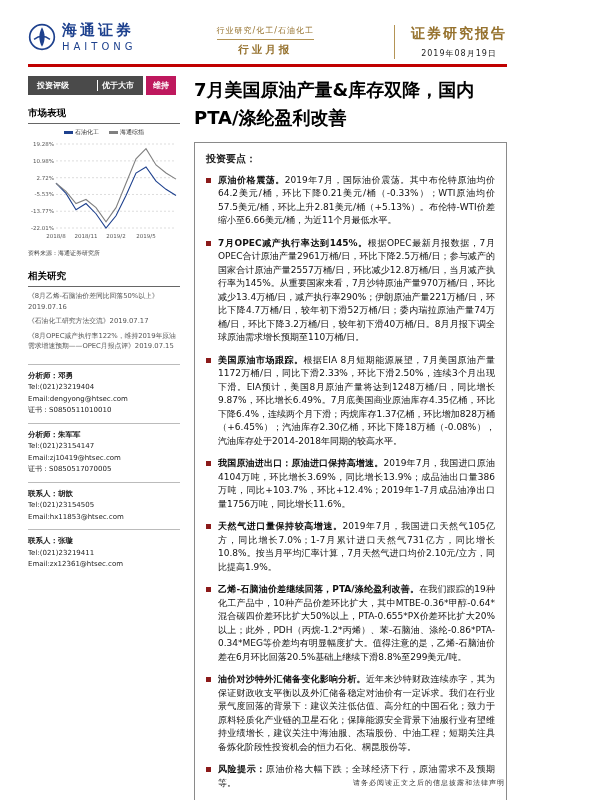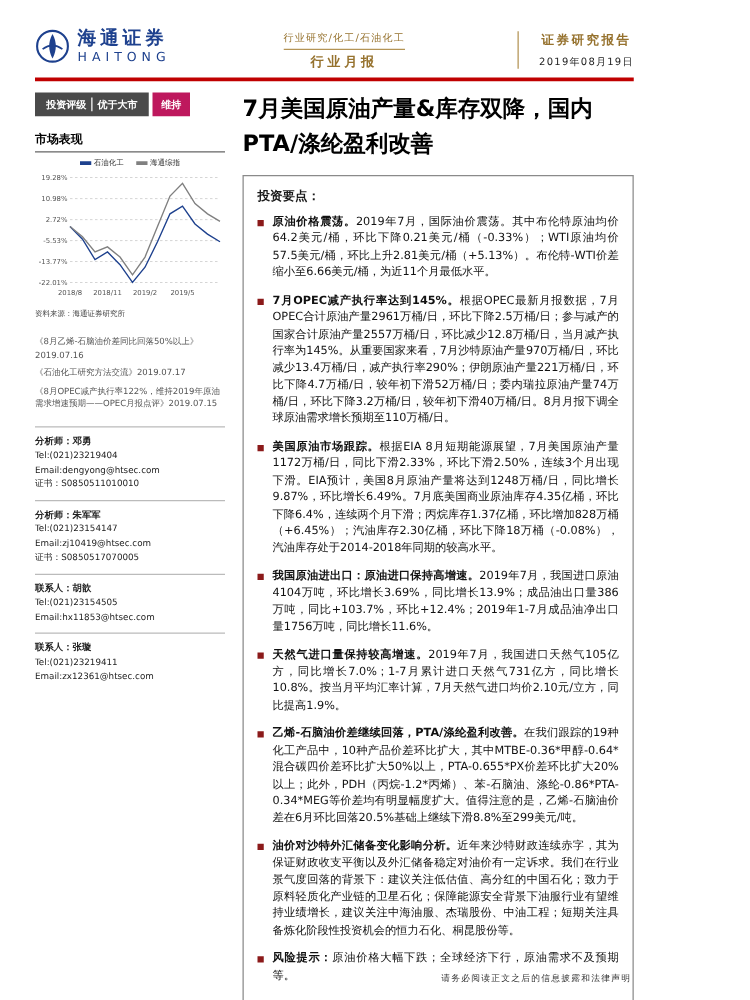--- a/index.html
+++ b/index.html
@@ -9,30 +9,30 @@
   
   .header{display:flex;align-items:flex-start;justify-content:space-between;}
   .logo-block{display:flex;align-items:center;gap:6px;}
   .logo-mark svg{display:block;}
   .logo-cn{color:#1e418e;font-size:15px;font-weight:bold;letter-spacing:3px;line-height:1.1;}
   .logo-en{color:#1e418e;font-size:10px;letter-spacing:4px;margin-top:2px;}
   .header-center{text-align:center;color:#96722e;margin-top:3px;}
   .hc1{font-size:8px;border-bottom:1px solid #b49455;padding-bottom:3px;margin-bottom:3px;letter-spacing:1px;}
   .hc2{font-size:10.5px;font-weight:bold;letter-spacing:3px;}
   .header-right{text-align:center;margin-top:3px;border-left:1px solid #b49455;padding-left:16px;}
-  .hr1{color:#96722e;font-size:10px;font-weight:bold;letter-spacing:2px;}
+  .hr1{color:#96722e;font-size:14px;font-weight:bold;letter-spacing:2px;}
   .hr2{font-size:8px;color:#222;margin-top:5px;letter-spacing:1px;}
   .red-rule{height:3px;background:#c00000;margin-top:5px;}
   
   .cols{display:flex;gap:14px;margin-top:9px;}
   .sidebar{flex:0 0 152px;width:152px;}
   .main{flex:1;min-width:0;}
   
   .rating-bar{display:flex;gap:3px;font-size:8px;color:#fff;margin-bottom:12px;}
-  .rating-main{background:#4a4a4a;padding:4px 5px;display:flex;font-weight:bold;}
+  .rating-main{background:#4a4a4a;padding:4px 5px;display:flex;font-weight:bold;gap:24px;}
   .rating-main span{padding:0 4px;}
   .rating-main span + span{border-left:1px solid #fff;}
   .rating-keep{background:#be185d;padding:4px 7px;font-weight:bold;text-align:center;}
   .side-heading{font-size:9.5px;font-weight:bold;color:#000;padding-bottom:3px;
                 border-bottom:1.5px solid #666;margin-bottom:4px;}
   .legend{display:flex;gap:10px;justify-content:center;font-size:6px;color:#333;margin:3px 0 1px;}
   .legend-item{display:flex;align-items:center;gap:2px;}
   .lg-swatch{width:9px;height:3px;display:inline-block;}
   #market-chart text{font-size:5.5px;fill:#555;}
   .chart-source{font-size:6px;color:#444;margin:2px 0 12px;}
@@ -127,20 +127,21 @@
           <polyline points="28,45.22305643012835 38,55.395010898522635 48,71.6701380479535 58,65.56696536691692 68,75.73891983531121 78,89.9796560910632 88,77.77331072899005 98,57.429401792201496 108,35.051101961734076 118,28.947929280697508 128,43.1886655364495 138,51.32622911116492 148,57.429401792201496" fill="none" stroke="#1e418e" stroke-width="1.1"></polyline>
           <polyline points="28,45.22305643012835 38,53.36062000484378 48,65.56696536691692 58,61.49818357955921 68,69.63574715427464 78,83.87648341002662 88,69.63574715427464 98,45.22305643012835 108,20.81036570598208 118,10.638411237587796 128,26.913538387018647 138,35.051101961734076 148,41.154274642770645" fill="none" stroke="#808080" stroke-width="1.1"></polyline>
           <text x="28" y="100" text-anchor="middle">2018/8</text>
           <text x="58" y="100" text-anchor="middle">2018/11</text>
           <text x="88" y="100" text-anchor="middle">2019/2</text>
           <text x="118" y="100" text-anchor="middle">2019/5</text>
         </svg>
 
       <div class="chart-source">资料来源：海通证券研究所</div>
 
+      <div class="side-heading">相关研究</div>
       <div class="related-list">
         <div class="related-item">《8月乙烯-石脑油价差同比回落50%以上》2019.07.16</div>
 
         <div class="related-item">《石油化工研究方法交流》2019.07.17</div>
 
         <div class="related-item">《8月OPEC减产执行率122%，维持2019年原油需求增速预期——OPEC月报点评》2019.07.15</div>
       </div>
       
 
       <div>

